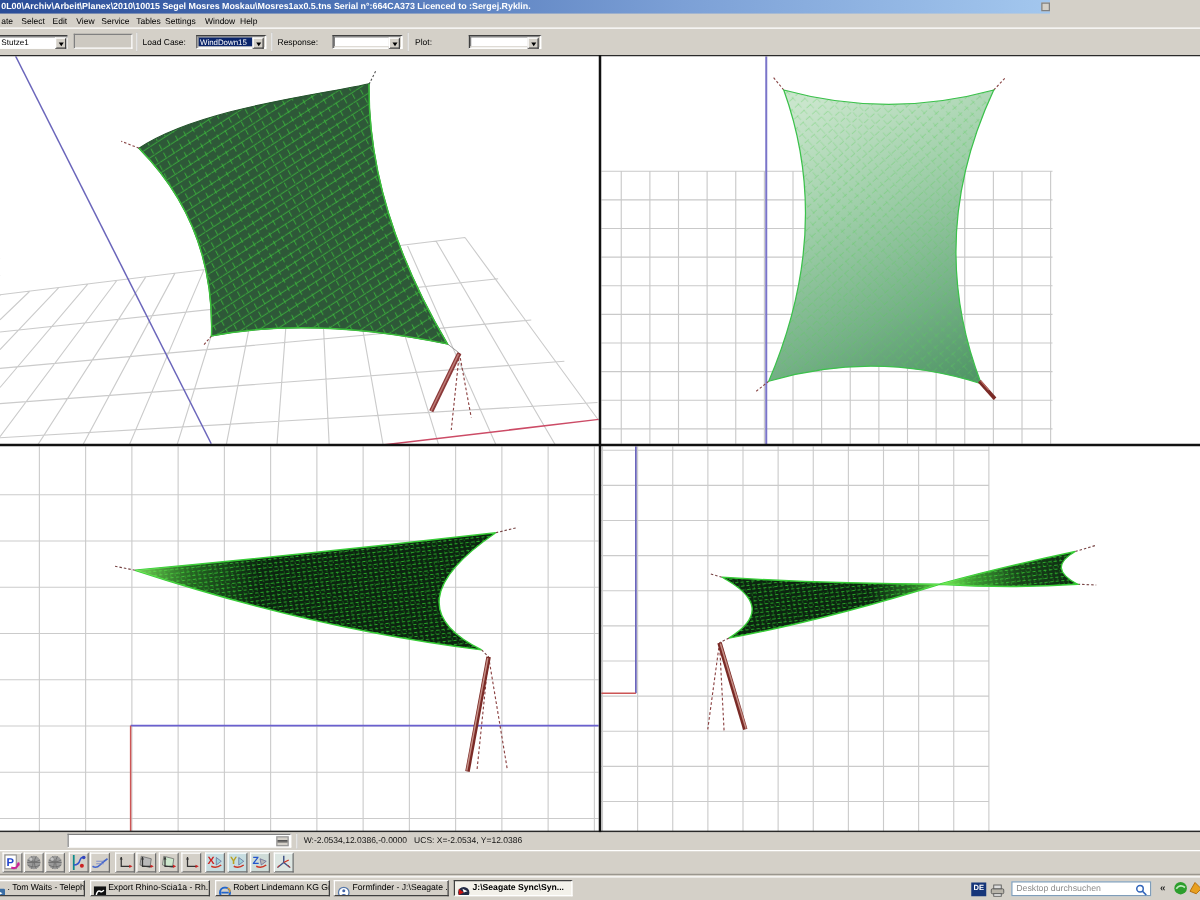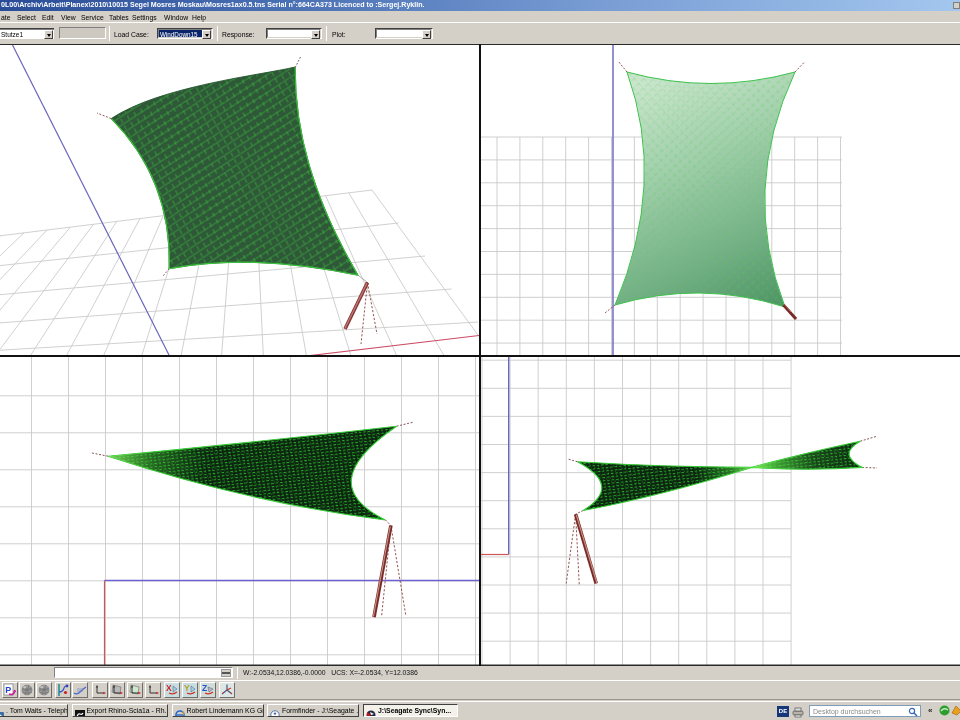--- a/index.html
+++ b/index.html
@@ -1,17 +1,17 @@
 <!DOCTYPE html>
 <html><head><meta charset="utf-8"><style>
 *{margin:0;padding:0;box-sizing:border-box}
 body{width:960px;height:720px;overflow:hidden;position:relative;background:#d4d0c8;font-family:"Liberation Sans",sans-serif;-webkit-font-smoothing:antialiased}
 </style></head>
 <body>
-<div style="position:absolute;left:0;top:0;width:960px;height:11px;background:linear-gradient(90deg,#2a4c97 0%,#4a70b4 30%,#7ca0d6 65%,#a3c7ee 100%)">
+<div style="position:absolute;left:0;top:0;width:840px;height:11px;background:linear-gradient(90deg,#2a4c97 0%,#4a70b4 30%,#7ca0d6 65%,#a3c7ee 100%)">
 <span style="position:absolute;left:1px;top:1px;font-size:7.1px;font-weight:bold;color:#fff;white-space:nowrap">0L00\Archiv\Arbeit\Planex\2010\10015 Segel Mosres Moskau\Mosres1ax0.5.tns Serial n°:664CA373 Licenced to :Sergej.Ryklin.</span>
 <div style="position:absolute;right:0px;top:2px;width:7px;height:7px;background:#d4d0c8;border:1px solid #808080"></div>
 </div>
 <div style="position:absolute;left:0;top:11px;width:960px;height:11px;background:#d4d0c8">
     <span style="position:absolute;left:1px;top:3px;font-size:6.8px">ate</span>
     <span style="position:absolute;left:17px;top:3px;font-size:6.8px">Select</span>
     <span style="position:absolute;left:42px;top:3px;font-size:6.8px">Edit</span>
     <span style="position:absolute;left:61px;top:3px;font-size:6.8px">View</span>
     <span style="position:absolute;left:81px;top:3px;font-size:6.8px">Service</span>
     <span style="position:absolute;left:109px;top:3px;font-size:6.8px">Tables</span>

